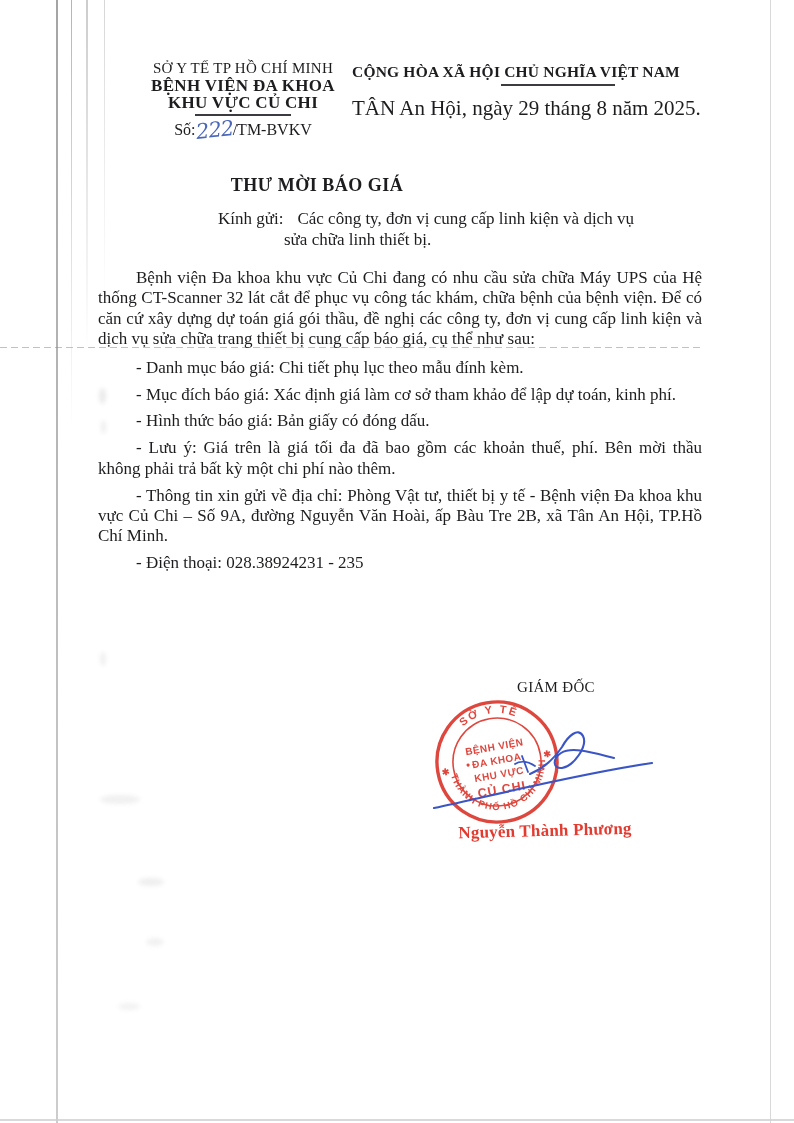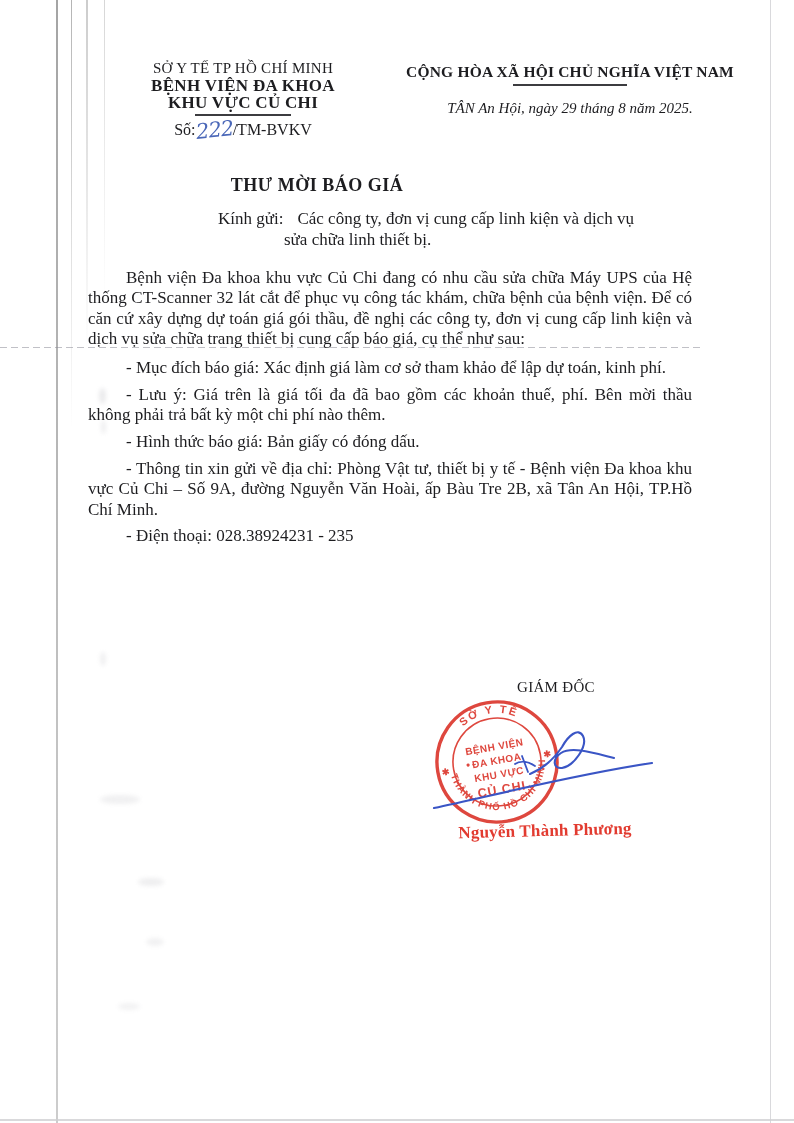--- a/index.html
+++ b/index.html
@@ -21,33 +21,33 @@
   .smudge{background:#9a9aa2;filter:blur(2px);border-radius:50%;}
   
   .hdr-left{position:absolute;left:95px;top:60px;width:296px;text-align:center;line-height:17px;}
   .hdr-left .l1{font-size:15px;letter-spacing:.3px;}
   .hdr-left .l2,.hdr-left .l3{font-weight:bold;font-size:17px;letter-spacing:.3px;}
   .rule{height:1.5px;background:#3c3c40;margin:3px auto 0;}
   .rule-left{width:96px;}
   .doc-no{margin-top:5px;font-size:16px;}
   .hand-num{font-family:"DejaVu Serif", serif;font-style:italic;font-size:21px;
     color:#4a67b8;display:inline-block;transform:rotate(-6deg);line-height:0;position:relative;top:2px;letter-spacing:-1px;}
-  .hdr-right{position:absolute;left:364px;top:62px;width:412px;text-align:center;line-height:19px;}
+  .hdr-right{position:absolute;left:352px;top:62px;width:412px;line-height:19px;}
   .hdr-right .l1{font-weight:bold;font-size:15.5px;letter-spacing:.2px;}
   .hdr-right .l2{font-weight:bold;font-size:16.5px;margin-top:2px;}
   .rule-right{width:114px;}
-  .date-line{font-style:italic;font-size:15px;margin-top:13px;}
+  .date-line{font-size:21px;margin-top:13px;}
   
   .doc-title{position:absolute;left:0;top:175px;width:634px;text-align:center;
     font-weight:bold;font-size:18px;letter-spacing:.5px;}
   .salut1{position:absolute;left:218px;top:209px;font-size:17px;}
   .salut1 .lbl{margin-right:14px;}
   .salut2{position:absolute;left:284px;top:230px;font-size:17px;}
   
-  .body-text{position:absolute;left:88px;top:268px;width:604px;font-size:17px;
+  .body-text{position:absolute;left:98px;top:268px;width:604px;font-size:17px;
     line-height:20.4px;text-align:justify;}
   .body-text p{margin:0 0 6.5px;text-indent:38px;}
   .body-text p.para{margin-bottom:8px;}
   .closing{margin-top:2px;text-indent:0 !important;white-space:nowrap;}
   .init-svg{vertical-align:-6px;margin-left:8px;}
   
   .signer-title{position:absolute;left:517px;top:679px;font-weight:normal;font-size:15px;letter-spacing:.3px;}
   .stamp-wrap{position:absolute;left:432px;top:697px;width:130px;height:130px;transform:rotate(-10deg);opacity:.93;}
   .sig-wrap{position:absolute;left:412px;top:712px;width:250px;height:100px;}
   .signer-name{position:absolute;left:455px;top:821px;width:180px;text-align:center;
@@ -93,23 +93,24 @@
 
   <div class="doc-title">THƯ MỜI BÁO GIÁ</div>
 
   <div class="salut1">
     <span class="lbl">Kính gửi:</span><span>Các công ty, đơn vị cung cấp linh kiện và dịch vụ</span>
   </div>
   <div class="salut2">sửa chữa linh thiết bị.</div>
 
   <div class="body-text">
     <p class="para">Bệnh viện Đa khoa khu vực Củ Chi đang có nhu cầu sửa chữa Máy UPS của Hệ thống CT-Scanner 32 lát cắt để phục vụ công tác khám, chữa bệnh của bệnh viện. Để có căn cứ xây dựng dự toán giá gói thầu, đề nghị các công ty, đơn vị cung cấp linh kiện và dịch vụ sửa chữa trang thiết bị cung cấp báo giá, cụ thể như sau:</p>
+    <p>- Danh mục báo giá: Chi tiết phụ lục theo mẫu đính kèm.</p>
     <p>- Mục đích báo giá: Xác định giá làm cơ sở tham khảo để lập dự toán, kinh phí.</p>
+    <p>- Hình thức báo giá: Bản giấy có đóng dấu.</p>
     <p>- Lưu ý: Giá trên là giá tối đa đã bao gồm các khoản thuế, phí. Bên mời thầu không phải trả bất kỳ một chi phí nào thêm.</p>
-    <p>- Hình thức báo giá: Bản giấy có đóng dấu.</p>
     <p>- Thông tin xin gửi về địa chỉ: Phòng Vật tư, thiết bị y tế - Bệnh viện Đa khoa khu vực Củ Chi – Số 9A, đường Nguyễn Văn Hoài, ấp Bàu Tre 2B, xã Tân An Hội, TP.Hồ Chí Minh.</p>
     <p>- Điện thoại: 028.38924231 - 235</p>
   </div>
 
   <div class="signer-title">GIÁM ĐỐC</div>
 
   <svg class="stamp-wrap" viewBox="0 0 130 130">
     <defs>
       <path id="arcTop" d="M 16,65 A 49,49 0 0 1 114,65" fill="none"></path>
       <path id="arcBottom" d="M 17,65 A 48,48 0 0 0 113,65" fill="none"></path>

